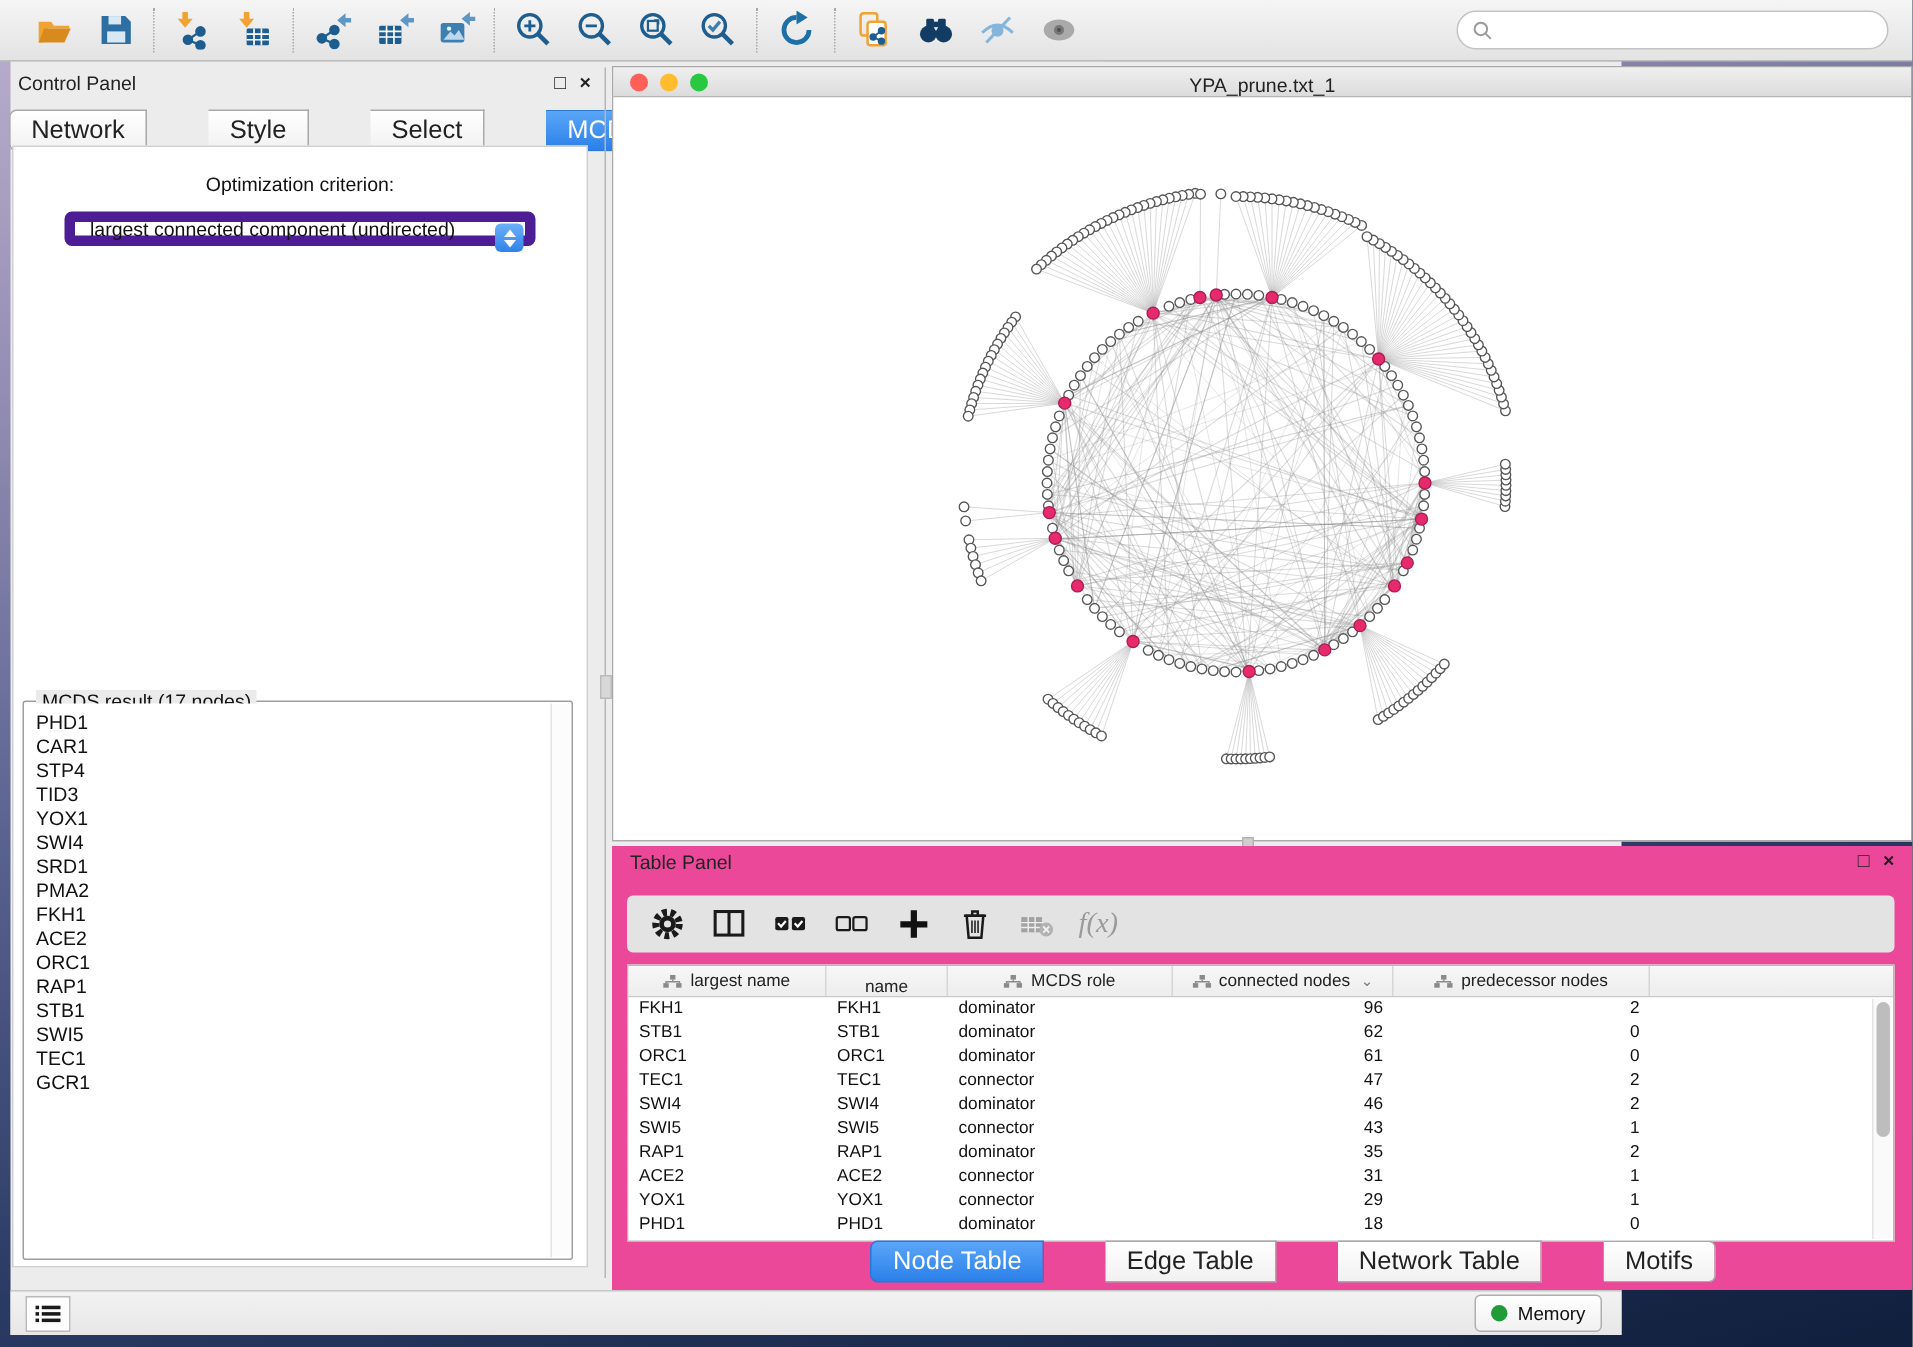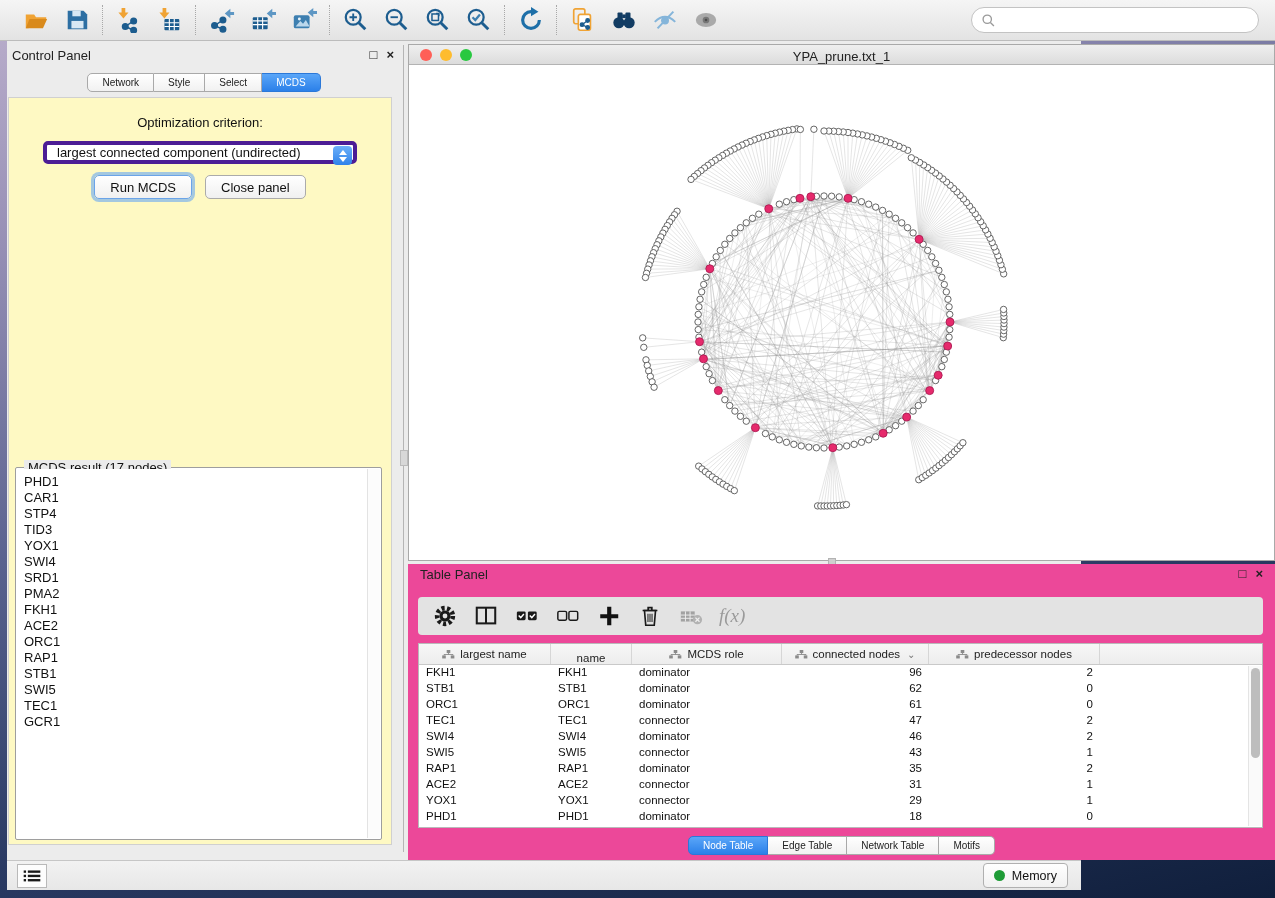--- a/index.html
+++ b/index.html
@@ -27,29 +27,29 @@
 
   
   .control-panel { position:absolute; left:1px; top:4px; width:392px; height:807px; }
   .panel-head { position:relative; height:22px; }
   .panel-title { position:absolute; left:4px; top:3px; font-size:13px; color:#222; }
   .win-btns { position:absolute; right:6px; top:2px; display:flex; gap:9px; }
   .win-btn { font-size:13px; color:#222; font-weight:bold; cursor:pointer; line-height:16px; }
   .cp-tabs { position:absolute; top:28px; left:0; right:0; display:flex; justify-content:center; }
   .seg { display:flex; }
   .seg .seg-btn { background:linear-gradient(#ffffff,#f1f1f1); border:1px solid #a9a9a9; border-left-width:0;
-                  font-size:10px; color:#222; padding:3px 14px; cursor:pointer; }
+                  font-size:17px; color:#222; padding:3px 14px; cursor:pointer;margin-left:41px; }
   .seg .seg-btn:first-child { border-left-width:1px; border-radius:5px 0 0 5px; }
   .seg .seg-btn:last-child { border-radius:0 5px 5px 0; }
   .seg .seg-btn.active { background:linear-gradient(#5aa6f8,#2b80e9); color:#fff; border-color:#2b78d8; }
   .cp-content { position:absolute; left:0; top:52px; right:8px; bottom:7px;
-                background:#fef9c3; border:1px solid #d0d0d0; }
+                background:#ffffff; border:1px solid #d0d0d0; }
   .opt-label { margin-top:17px; text-align:center; font-size:13px; color:#111; }
   .dropdown { position:relative; margin:11px auto 0; width:314px; height:23px; background:#fff;
-              border:4px solid #4c1d95; border-radius:5px; display:flex; align-items:center;
+              border:7px solid #4c1d95; border-radius:5px; display:flex; align-items:center;
               padding:0 26px 0 10px; cursor:pointer; }
   .dropdown .dd-value { font-size:13px; color:#111; white-space:nowrap; }
   .dd-stepper { position:absolute; right:1px; top:1px; width:19px; height:19px; border-radius:4px;
                 background:linear-gradient(#6cb0f9,#2f82ea); display:flex; flex-direction:column;
                 align-items:center; justify-content:center; gap:2px; }
   .dd-stepper i { width:0; height:0; border-left:4px solid transparent; border-right:4px solid transparent; }
   .dd-up { border-bottom:5px solid #fff; }
   .dd-down { border-top:5px solid #fff; }
   .btn-row { display:flex; justify-content:center; gap:13px; margin-top:11px; }
   .mac-btn { background:linear-gradient(#ffffff,#f0f0f0); border:1px solid #ababab; border-radius:5px;
@@ -312,24 +312,20 @@
           </div>
       </div>
       <div class="cp-content">
         <div class="opt-label">Optimization criterion:</div>
         <div class="dropdown">
           <span class="dd-value">largest connected component (undirected)</span>
           <span class="dd-stepper">
               <i class="dd-up"></i>
               <i class="dd-down"></i>
             </span>
-        </div>
-        <div class="btn-row">
-          <button class="mac-btn focused">Run MCDS</button>
-          <button class="mac-btn">Close panel</button>
         </div>
         <div class="result-box">
           <span class="result-legend">MCDS result (17 nodes)</span>
           <div class="result-list" id="result-list">
               <div class="result-item">PHD1</div>
               <div class="result-item">CAR1</div>
               <div class="result-item">STP4</div>
               <div class="result-item">TID3</div>
               <div class="result-item">YOX1</div>
               <div class="result-item">SWI4</div>

